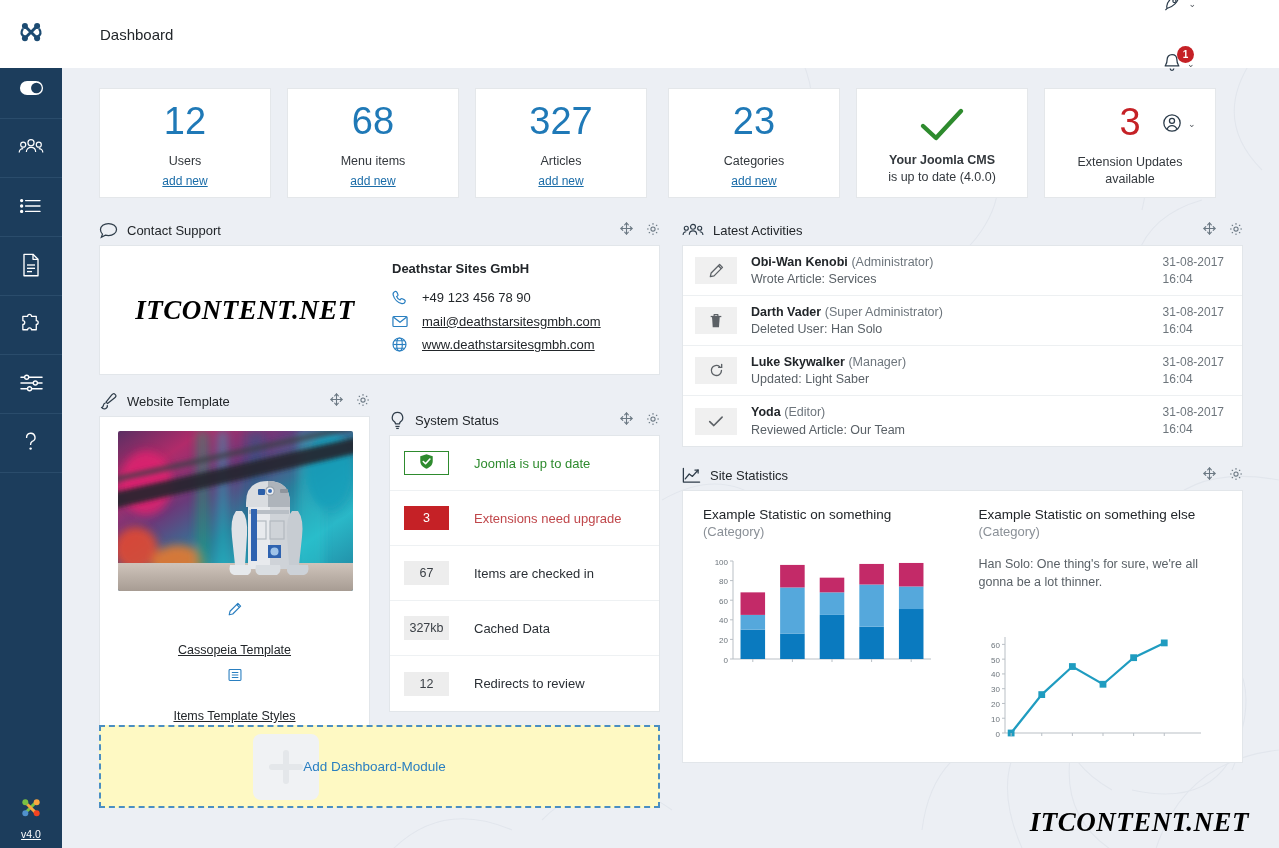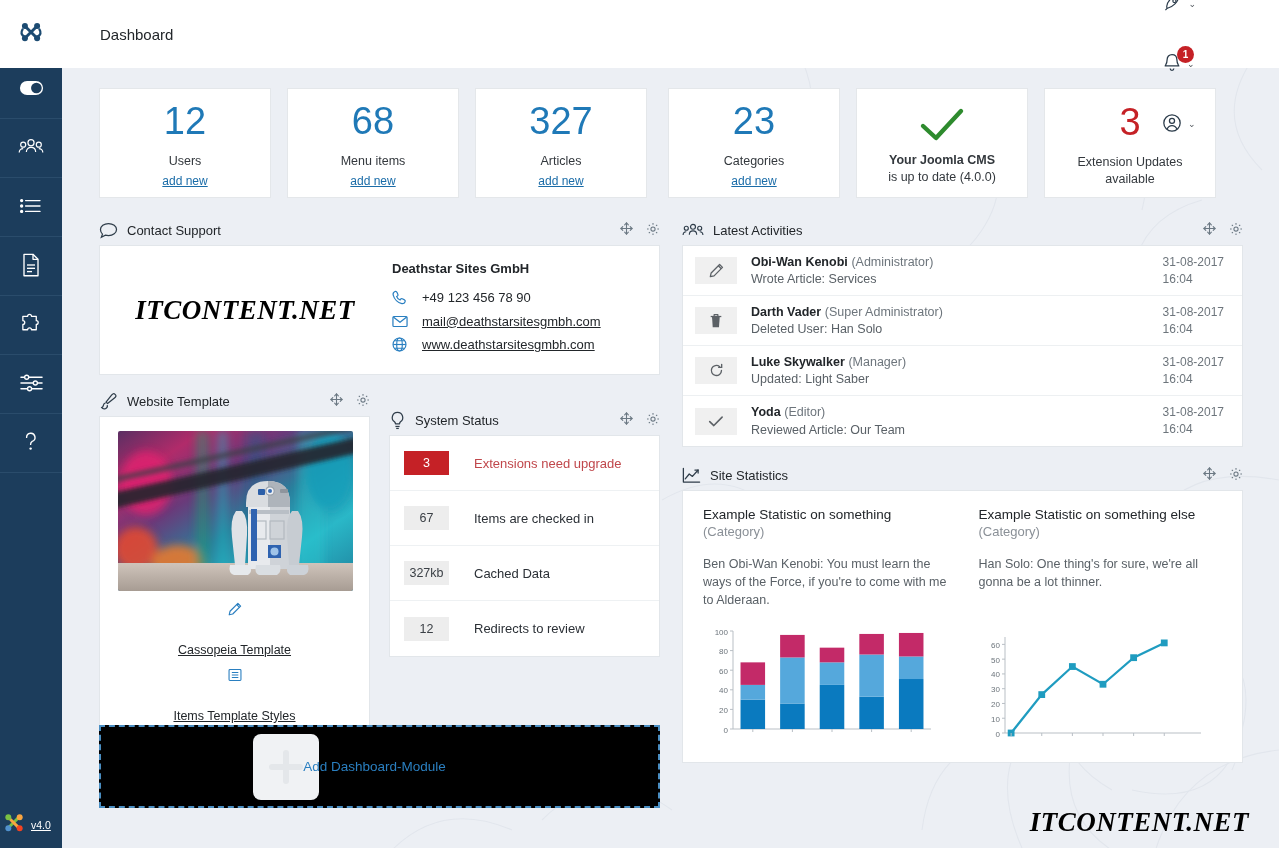--- a/index.html
+++ b/index.html
@@ -61,21 +61,21 @@
     position: absolute; left: 0; top: 60px; width: 62px; height: 788px;
     background: #1c3d5c; z-index: 4;
   }
   .side-item {
     height: 59px; display: flex; align-items: center; justify-content: center;
     border-bottom: 1px solid #2a4c6b; color: #fff;
   }
   .side-item.active { background: #1c3d5c; }
   #side-footer {
     position: absolute; bottom: 8px; left: 0; width: 62px;
-    display: flex; flex-direction: row; align-items: center; gap: 3px;
+    display: flex; flex-direction: column; align-items: center; gap: 3px;
   }
   #side-version {
     color: #fff; font-size: 10.5px; text-decoration: underline;
   }
 
   
   #main {
     position: absolute; left: 62px; top: 60px;
     width: 1217px; height: 788px; z-index: 2;
   }
@@ -183,21 +183,21 @@
   .stat-col { flex: 1; padding: 0 16px; }
   .sc-title { font-size: 13.5px; color: #22262a; }
   .sc-sub { font-size: 13px; color: #8a9097; margin-top: 2px; }
   .sc-quote { font-size: 12.5px; color: #5a6167; line-height: 1.45; margin-top: 16px; }
   .sc-chart { margin-top: 16px; }
 
   
   #add-module {
     position: absolute; left: 37px; top: 665px;
     width: 561px; height: 83px;
-    border: 2px dashed #4a8ec2; background: #000000;
+    border: 2px dashed #4a8ec2; background: #fef9c3;
     display: flex; align-items: center; justify-content: center;
   }
   #add-plus {
     width: 66px; height: 66px; border-radius: 8px; background: #f0f2f4;
     display: flex; align-items: center; justify-content: center;
     position: relative; left: -22px;
   }
   #add-label {
     color: #2a7fc0; font-size: 13.5px; position: relative; left: -38px;
   }
@@ -727,20 +727,31 @@
         <span>
           <svg width="14" height="14" viewBox="0 0 16 16" fill="none" stroke="#6b7883" stroke-width="1.2">
             <circle cx="8" cy="8" r="2.4"></circle>
             <path d="M8 1.2 v1.8 M8 13 v1.8 M14.8 8 h-1.8 M3 8 H1.2 M12.8 3.2 l-1.3 1.3 M4.5 11.5 l-1.3 1.3 M12.8 12.8 l-1.3 -1.3 M4.5 4.5 L3.2 3.2"></path>
           </svg>
         </span>
       </span>
     </div>
     <div class="panel-body">
       <div class="st-row">
+        <span class="st-badge ok">
+          <span>
+            <svg width="17" height="17" viewBox="0 0 18 18">
+              <path d="M9 1.2 L15.6 3.4 v5.2 c0 4.2 -3.2 7 -6.6 8.2 c-3.4 -1.2 -6.6 -4 -6.6 -8.2 V3.4z" fill="#2e8b2e"></path>
+              <path d="M5.6 9 L8 11.4 L12.6 6.4" fill="none" stroke="#fff" stroke-width="1.7" stroke-linecap="round" stroke-linejoin="round"></path>
+            </svg>
+          </span>
+        </span>
+        <span class="st-label green">Joomla is up to date</span>
+      </div>
+      <div class="st-row">
         <span class="st-badge danger">3</span>
         <span class="st-label red">Extensions need upgrade</span>
       </div>
       <div class="st-row">
         <span class="st-badge grey">67</span>
         <span class="st-label">Items are checked in</span>
       </div>
       <div class="st-row">
         <span class="st-badge grey">327kb</span>
         <span class="st-label">Cached Data</span>
@@ -778,21 +789,20 @@
             <path d="M8 1.2 v1.8 M8 13 v1.8 M14.8 8 h-1.8 M3 8 H1.2 M12.8 3.2 l-1.3 1.3 M4.5 11.5 l-1.3 1.3 M12.8 12.8 l-1.3 -1.3 M4.5 4.5 L3.2 3.2"></path>
           </svg>
         </span>
       </span>
     </div>
     <div class="panel-body" id="stats-body">
 
       <div class="stat-col">
         <div class="sc-title">Example Statistic on something</div>
         <div class="sc-sub">(Category)</div>
-        <div class="sc-quote">Ben Obi-Wan Kenobi: You must learn the ways of the Force, if you're to come with me to Alderaan.</div>
         <div class="sc-chart">
           <svg id="svg-bar" width="232" height="122" viewBox="0 0 232 122">
               <text x="25" y="107.5" text-anchor="end" font-size="8" fill="#6d757c">0</text>
               <line x1="27" y1="104" x2="30" y2="104" stroke="#b9bfc5" stroke-width="1"></line>
               <text x="25" y="87.9" text-anchor="end" font-size="8" fill="#6d757c">20</text>
               <line x1="27" y1="84.4" x2="30" y2="84.4" stroke="#b9bfc5" stroke-width="1"></line>
               <text x="25" y="68.3" text-anchor="end" font-size="8" fill="#6d757c">40</text>
               <line x1="27" y1="64.8" x2="30" y2="64.8" stroke="#b9bfc5" stroke-width="1"></line>
               <text x="25" y="48.7" text-anchor="end" font-size="8" fill="#6d757c">60</text>
               <line x1="27" y1="45.2" x2="30" y2="45.2" stroke="#b9bfc5" stroke-width="1"></line>

